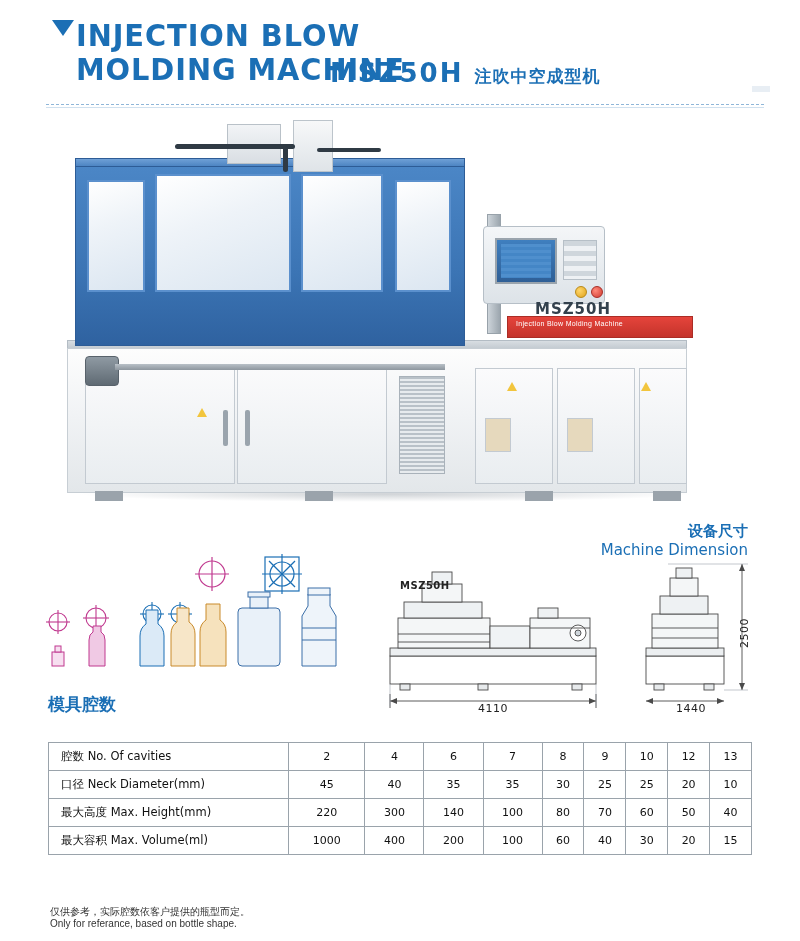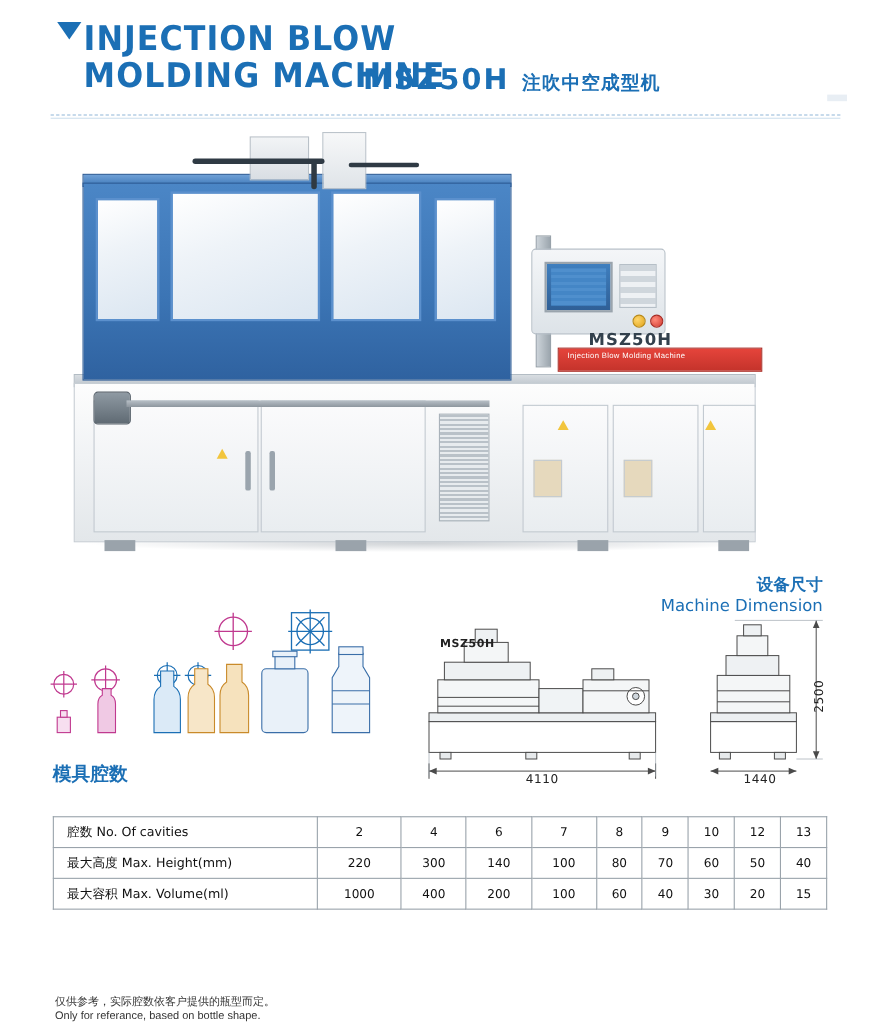--- a/index.html
+++ b/index.html
@@ -498,20 +498,32 @@
       <td class="lbl">腔数 No. Of cavities</td>
       <td>2</td>
       <td>4</td>
       <td>6</td>
       <td>7</td>
       <td>8</td>
       <td>9</td>
       <td>10</td>
       <td>12</td>
       <td>13</td>
+    </tr>
+    <tr>
+      <td class="lbl">口径 Neck Diameter(mm)</td>
+      <td>45</td>
+      <td>40</td>
+      <td>35</td>
+      <td>35</td>
+      <td>30</td>
+      <td>25</td>
+      <td>25</td>
+      <td>20</td>
+      <td>10</td>
     </tr>
     <tr>
       <td class="lbl">最大高度 Max. Height(mm)</td>
       <td>220</td>
       <td>300</td>
       <td>140</td>
       <td>100</td>
       <td>80</td>
       <td>70</td>
       <td>60</td>

